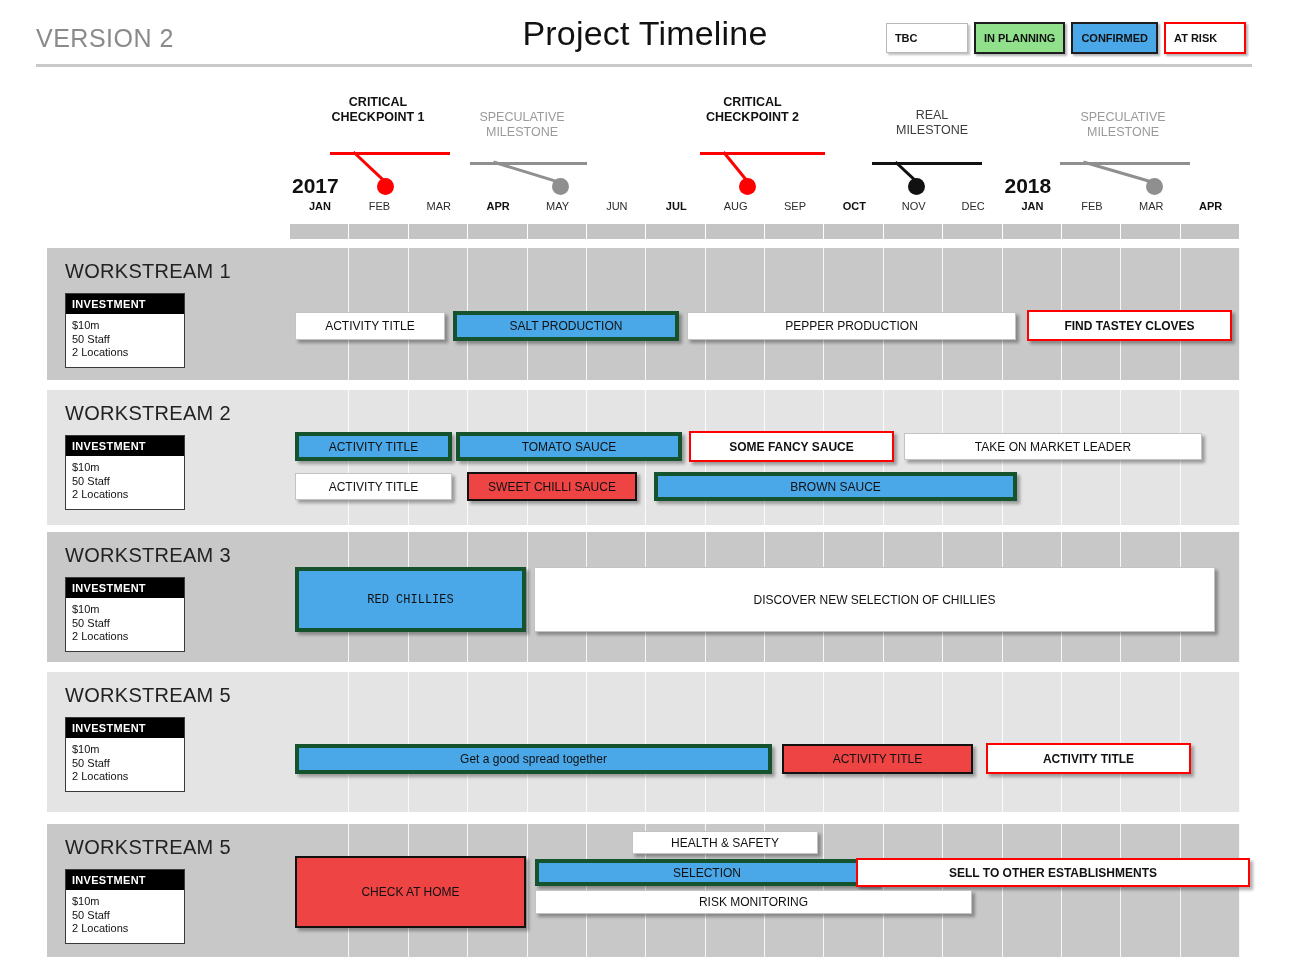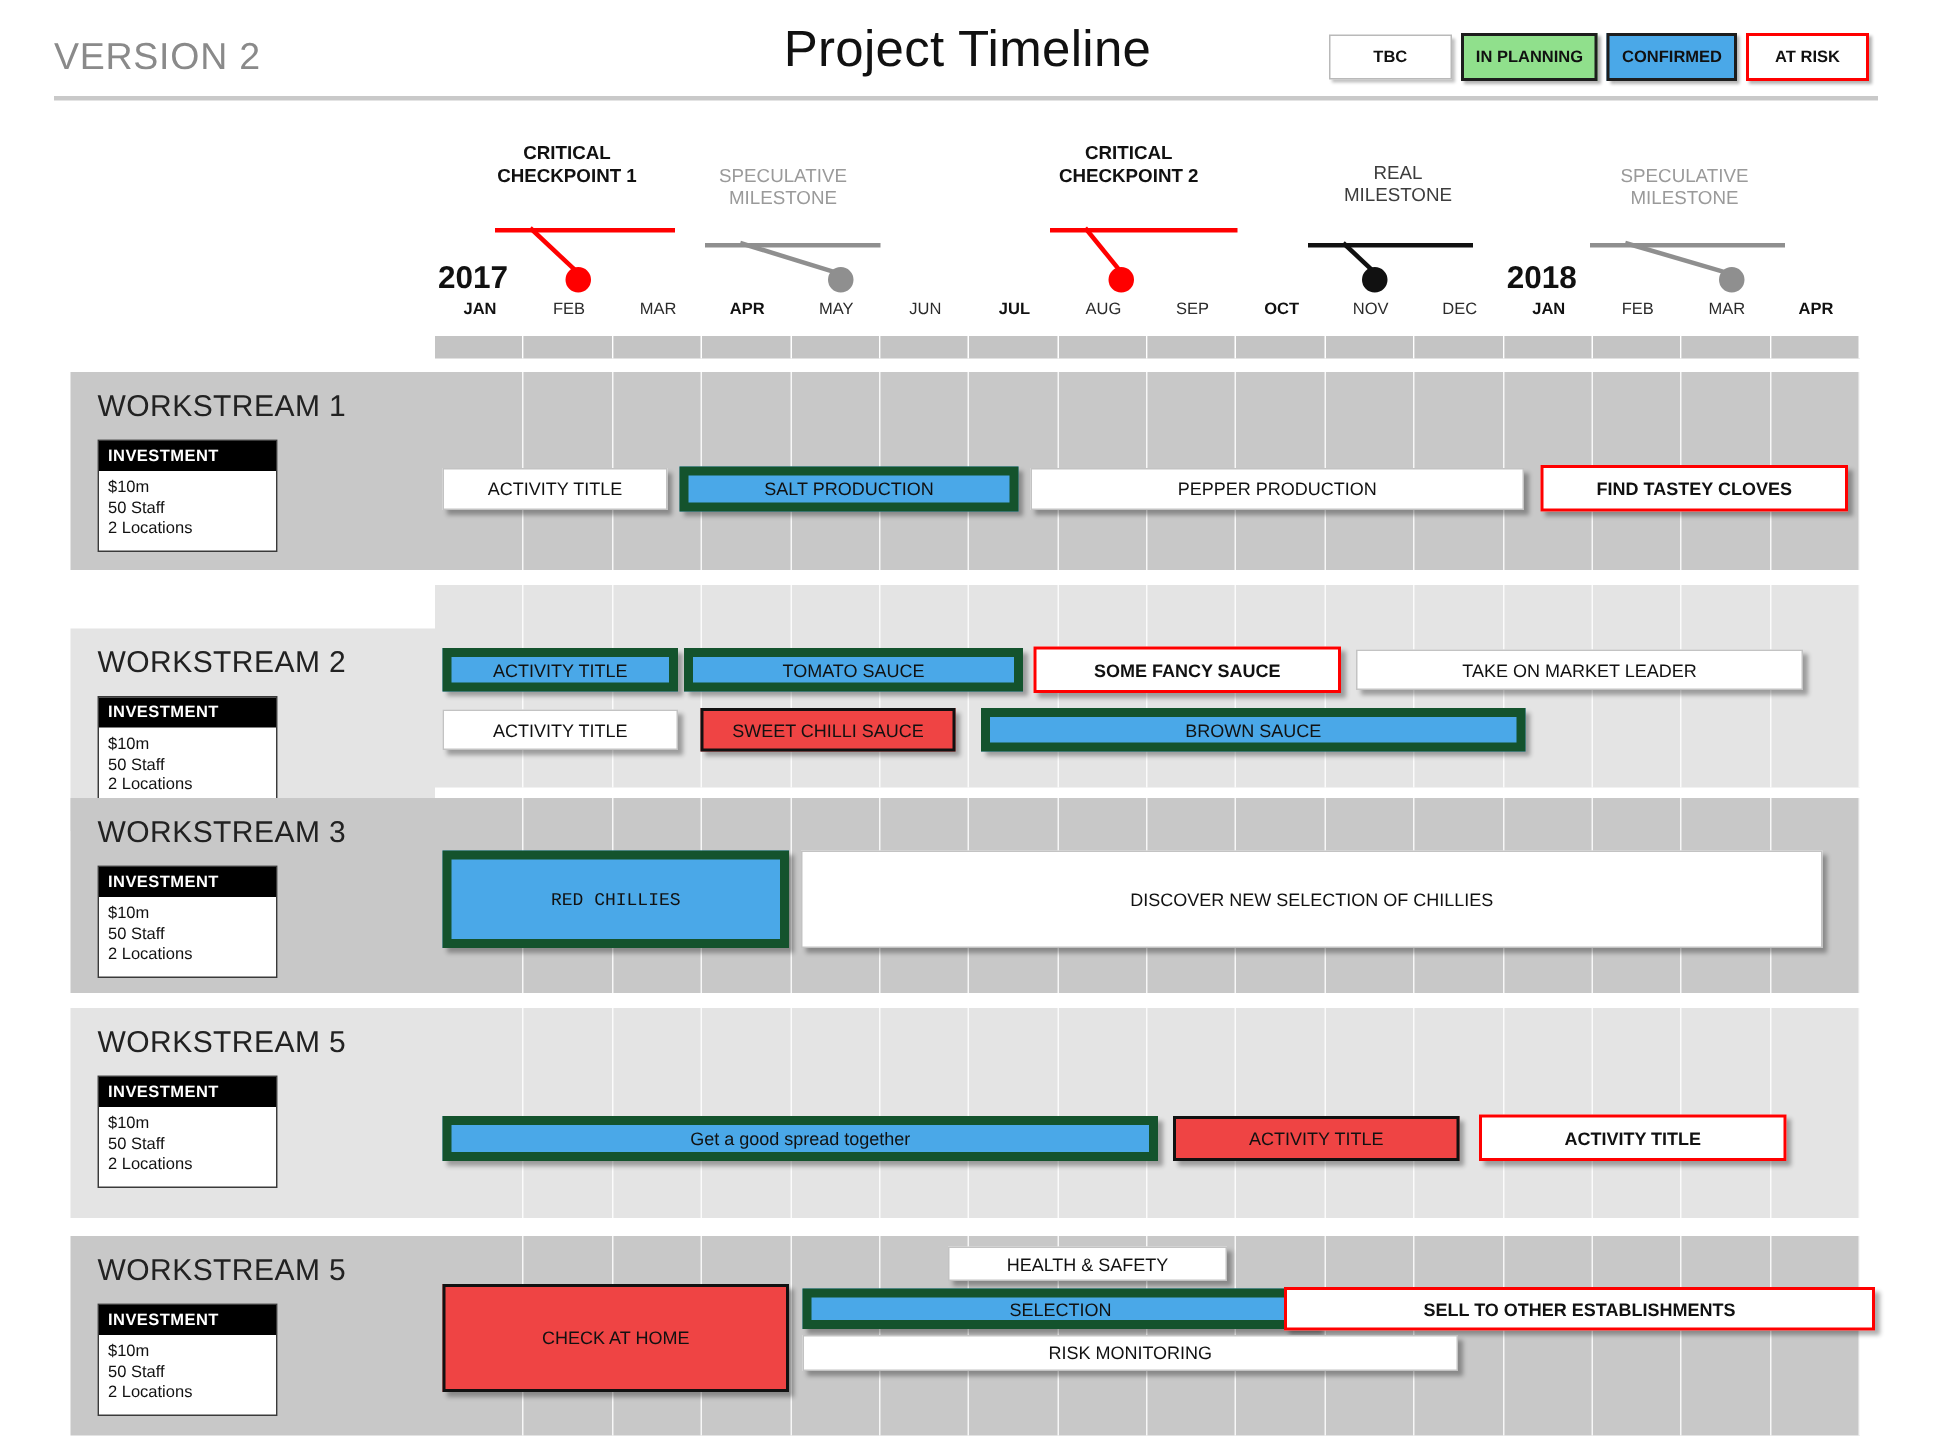--- a/index.html
+++ b/index.html
@@ -16,21 +16,21 @@
     position:absolute;left:36px;top:24px;
     font-size:25px;color:#8a8a8a;letter-spacing:.5px;
   }
   .doc-title{
     position:absolute;left:0;top:14px;width:1290px;text-align:center;
     font-size:34px;color:#111;letter-spacing:.2px;
   }
   .legend{position:absolute;right:44px;top:22px;display:flex;gap:6px;align-items:center;}
   .legend-chip{
     height:25px;min-width:82px;padding:14px 8px;
-    display:flex;align-items:center;justify-content:center;
+    display:flex;align-items:center;justify-content:flex-start;
     font-size:11px;font-weight:bold;color:#111;white-space:nowrap;
     box-sizing:border-box;
   }
   .chip-tbc{background:#ffffff;border:1px solid #b9b9b9;box-shadow:2px 2px 2px rgba(0,0,0,.25);}
   .chip-plan{background:#90e08c;border:2px solid #1d1d1d;box-shadow:2px 2px 2px rgba(0,0,0,.3);}
   .chip-conf{background:#4aa8e8;border:2px solid #1d1d1d;box-shadow:2px 2px 2px rgba(0,0,0,.3);}
   .chip-risk{background:#ffffff;border:2px solid #ff0000;box-shadow:2px 2px 2px rgba(0,0,0,.3);}
   .header-rule{
     position:absolute;left:36px;top:64px;width:1216px;height:3px;background:#c9c9c9;
   }
@@ -88,21 +88,21 @@
 
   
   .bar{
     position:absolute;display:flex;align-items:center;justify-content:center;
     box-sizing:border-box;font-size:12px;color:#111;white-space:nowrap;
     box-shadow:3px 3px 3px rgba(0,0,0,.32);
     overflow:hidden;
   }
   .bar.tbc{background:#ffffff;border:1px solid #c3c3c3;}
   .bar.planning{background:#ef4444;border:2px solid #111;}
-  .bar.confirmed{background:#4aa8e8;border:6px solid #14532d;}
+  .bar.confirmed{background:#4aa8e8;border:4px solid #14532d;}
   .bar.risk{background:#ffffff;border:2px solid #ff0000;font-weight:bold;}
 </style>
 </head>
 <body>
 
 <div class="page">
 
   <div class="version">VERSION 2</div>
   <div class="doc-title">Project Timeline</div>
 
@@ -222,21 +222,21 @@
           </div>
           <div class="bar tbc" style="left: 397px; top: 64px; width: 329px; height: 28px;">
             <span>PEPPER PRODUCTION</span>
           </div>
           <div class="bar risk" style="left: 737px; top: 62px; width: 205px; height: 31px;">
             <span>FIND TASTEY CLOVES</span>
           </div>
         </div>
       </div>
       <div class="ws-row" style="top: 390px; height: 135px; width: 1290px;">
-        <div class="ws-panel" style="height: 135px; background: rgb(228, 228, 228); margin-top: 29px;">
+        <div class="ws-panel" style="height: 135px; background: rgb(228, 228, 228);">
           <div class="ws-title">WORKSTREAM 2</div>
           <div class="inv-box">
             <div class="inv-head">INVESTMENT</div>
             <div class="inv-body">
               <div>$10m</div>
               <div>50 Staff</div>
               <div>2 Locations</div>
             </div>
           </div>
         </div>

